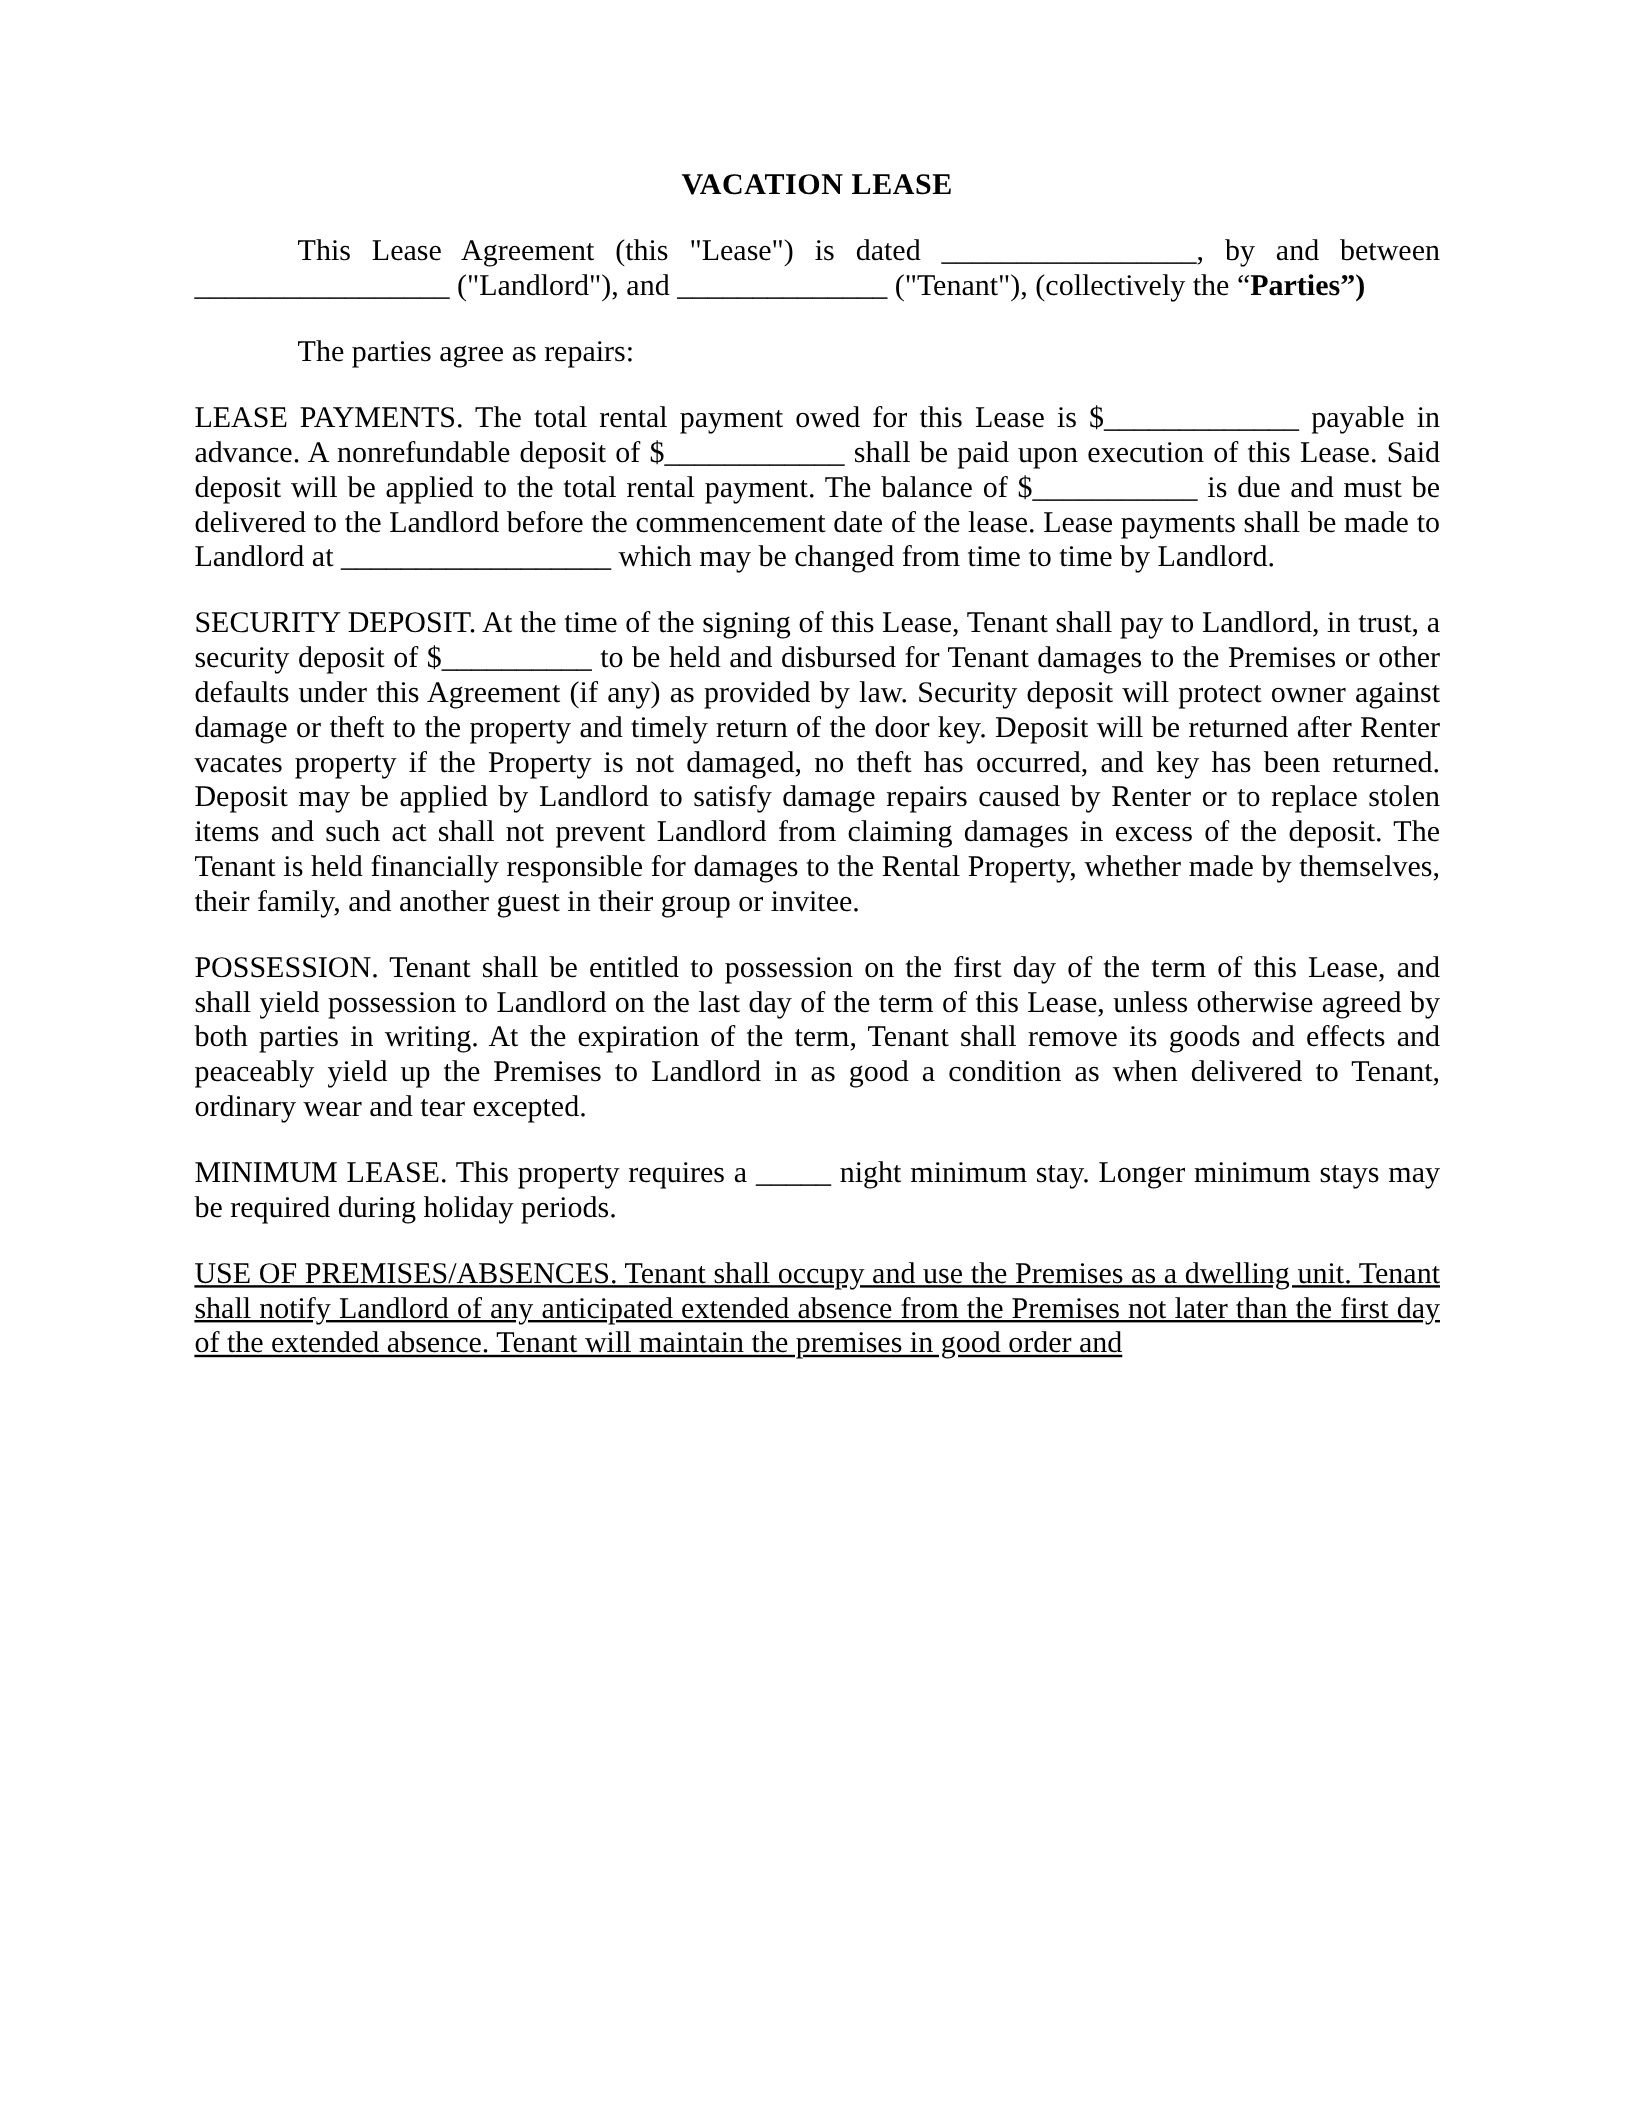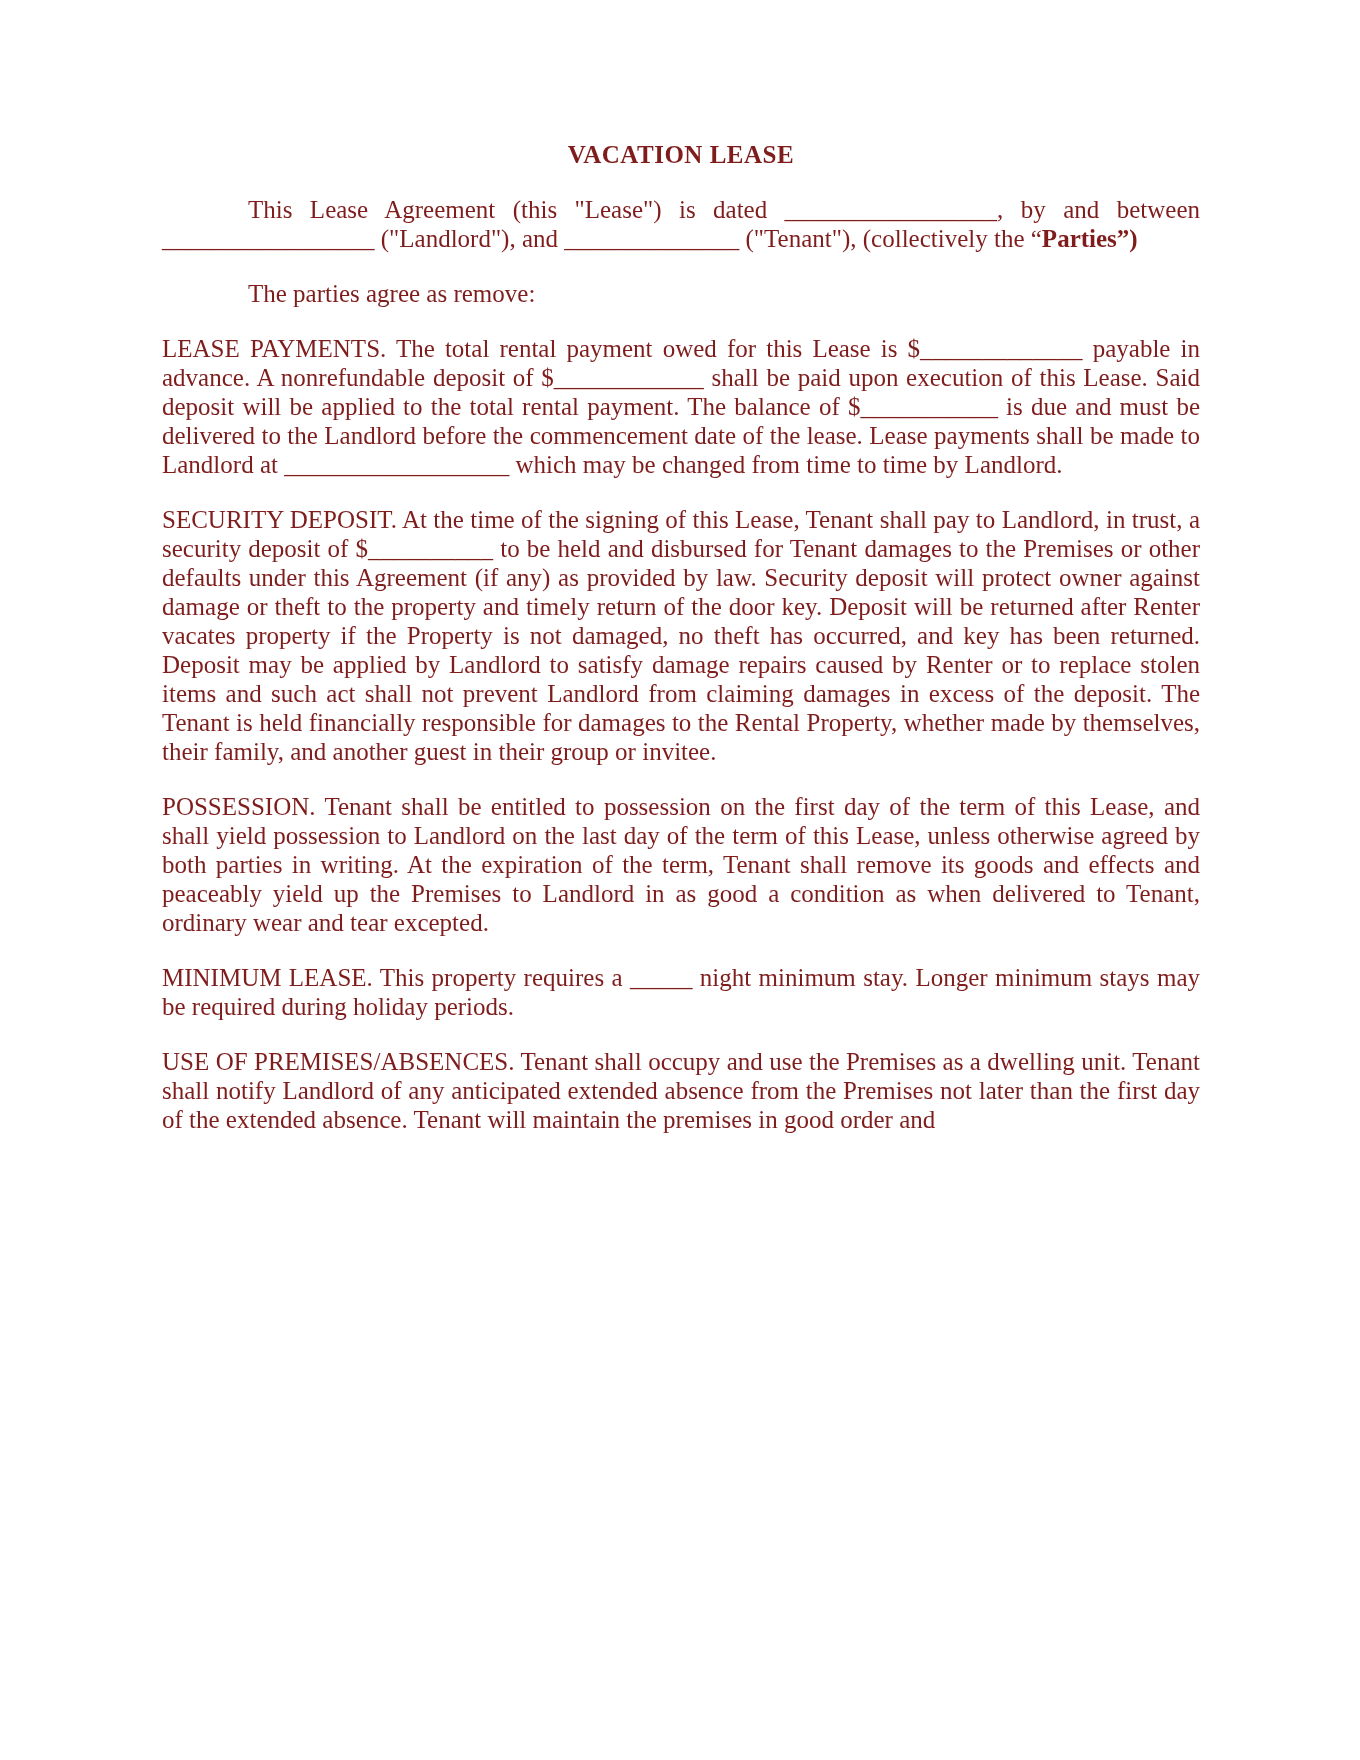--- a/index.html
+++ b/index.html
@@ -11,56 +11,57 @@
     width: 1360px;
     height: 1760px;
     overflow: hidden;
   }
   .page {
     box-sizing: border-box;
     width: 1360px;
     height: 1760px;
     padding: 140px 160px 0 162px;
     background: #ffffff;
-    color: #7f1d1d;
+    color: #000000;
     font-family: "Liberation Serif", serif;
     font-size: 25px;
     line-height: 29px;
   }
   .doc-title {
     font-size: 25px;
     font-weight: bold;
     text-align: center;
     margin: 0 0 26px 0;
     letter-spacing: 0.5px;
   }
   .para {
     margin: 0 0 26px 0;
     text-align: justify;
   }
   .para:last-child {
     margin-bottom: 0;
+    text-decoration: underline;
   }
   .indent {
     text-indent: 86px;
   }
   .bold-run {
     font-weight: bold;
   }
 </style>
 </head>
 <body>
 
 <div class="page">
 
   <h1 class="doc-title">VACATION LEASE</h1>
 
   <p class="para indent"><span>This Lease Agreement (this "Lease") is dated _________________, by and between _________________ ("Landlord"), and ______________ ("Tenant"), (collectively the “</span><span class="bold-run">Parties”)</span></p>
 
-  <p class="para indent">The parties agree as remove:</p>
+  <p class="para indent">The parties agree as repairs:</p>
 
 
 
   <p class="para">LEASE PAYMENTS. The total rental payment owed for this Lease is $_____________ payable in advance. A nonrefundable deposit of $____________ shall be paid upon execution of this Lease. Said deposit will be applied to the total rental payment. The balance of $___________ is due and must be delivered to the Landlord before the commencement date of the lease. Lease payments shall be made to Landlord at __________________ which may be changed from time to time by Landlord.</p>
 
   <p class="para">SECURITY DEPOSIT. At the time of the signing of this Lease, Tenant shall pay to Landlord, in trust, a security deposit of $__________ to be held and disbursed for Tenant damages to the Premises or other defaults under this Agreement (if any) as provided by law. Security deposit will protect owner against damage or theft to the property and timely return of the door key. Deposit will be returned after Renter vacates property if the Property is not damaged, no theft has occurred, and key has been returned. Deposit may be applied by Landlord to satisfy damage repairs caused by Renter or to replace stolen items and such act shall not prevent Landlord from claiming damages in excess of the deposit. The Tenant is held financially responsible for damages to the Rental Property, whether made by themselves, their family, and another guest in their group or invitee.</p>
 
   <p class="para">POSSESSION. Tenant shall be entitled to possession on the first day of the term of this Lease, and shall yield possession to Landlord on the last day of the term of this Lease, unless otherwise agreed by both parties in writing. At the expiration of the term, Tenant shall remove its goods and effects and peaceably yield up the Premises to Landlord in as good a condition as when delivered to Tenant, ordinary wear and tear excepted.</p>
 
   <p class="para">MINIMUM LEASE. This property requires a _____ night minimum stay. Longer minimum stays may be required during holiday periods.</p>

